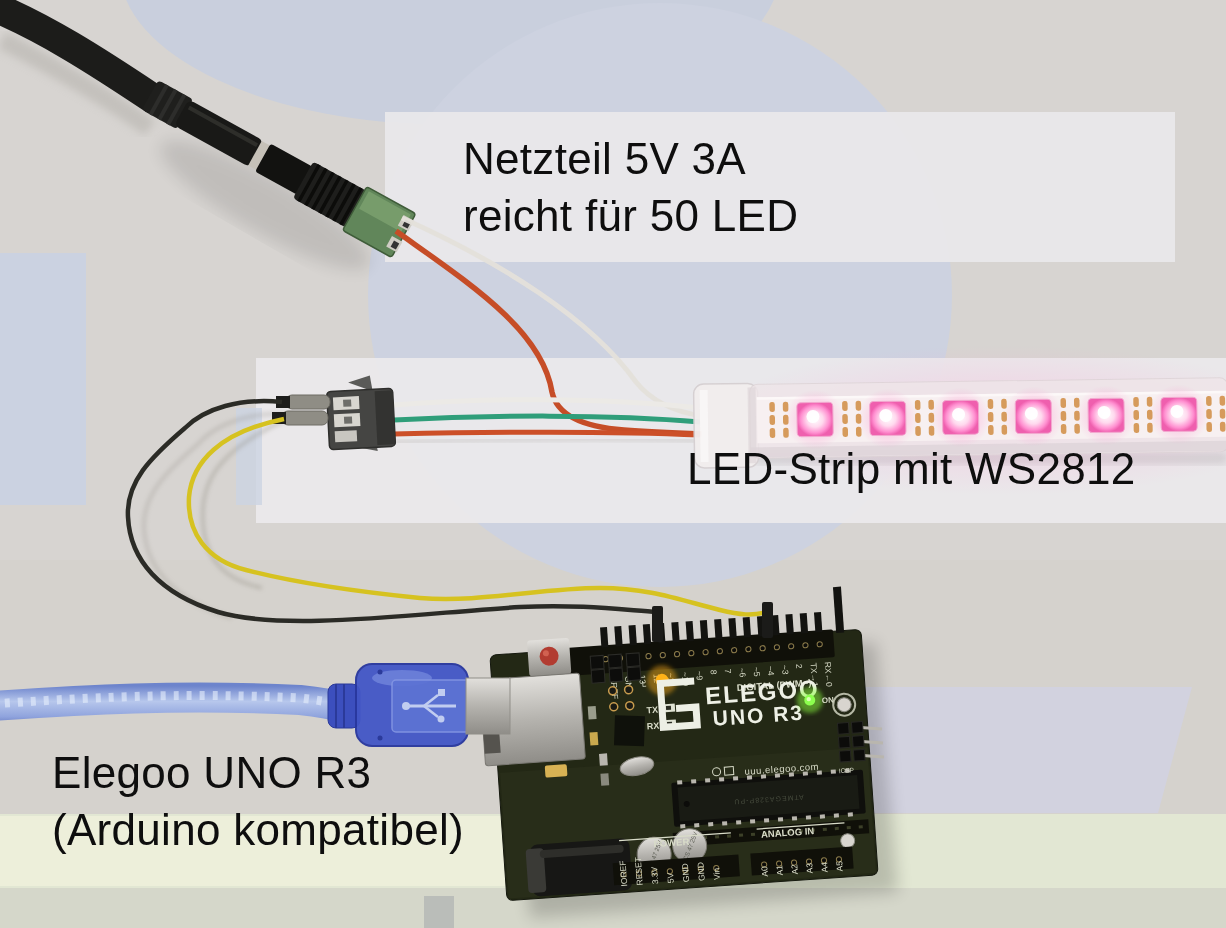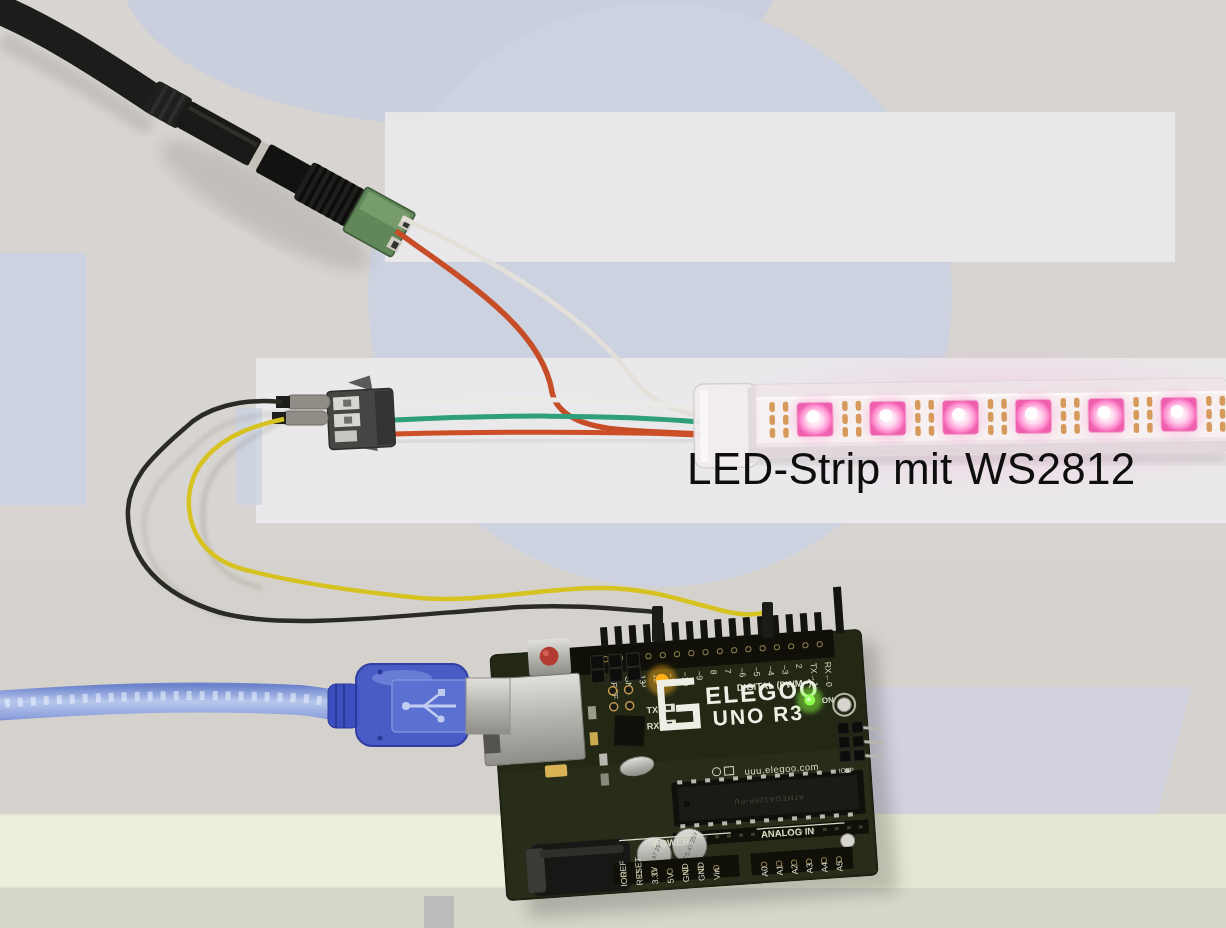--- a/index.html
+++ b/index.html
@@ -414,14 +414,22 @@
     <circle cx="380" cy="738" r="2.5" fill="#2b3a9a"></circle>
     <rect x="466" y="678" width="44" height="56" fill="url(#gMetal)" stroke="#908e88"></rect>
   </g>
 
   <path d="M282,402 C240,398 205,408 185,428 C150,458 126,482 128,517 C130,560 160,594 218,612 C285,632 420,613 520,607 C580,604 625,610 657,612" stroke="#2b2b26" stroke-width="4.5" fill="none"></path>
   <path d="M284,419 C220,432 192,462 189,497 C187,532 206,560 246,570 C300,584 360,592 420,598 C480,603 540,588 600,588 C650,588 680,600 720,610 C740,615 752,616 767,612" stroke="#d6c220" stroke-width="4.5" fill="none"></path>
   <rect x="652" y="606" width="11" height="36" rx="2" fill="#1b1b19"></rect>
   <rect x="762" y="602" width="11" height="36" rx="2" fill="#1b1b19"></rect>
 </svg>
 
+  <div class="caption" style="left:463px;top:130px">
+    <div>Netzteil 5V 3A</div>
+    <div>reicht für 50 LED</div>
+  </div>
   <div class="caption" style="left:687px;top:440px">LED-Strip mit WS2812</div>
+  <div class="caption" style="left:52px;top:744px">
+    <div>Elegoo UNO R3</div>
+    <div>(Arduino kompatibel)</div>
+  </div>
 </div>
 
 </body></html>

